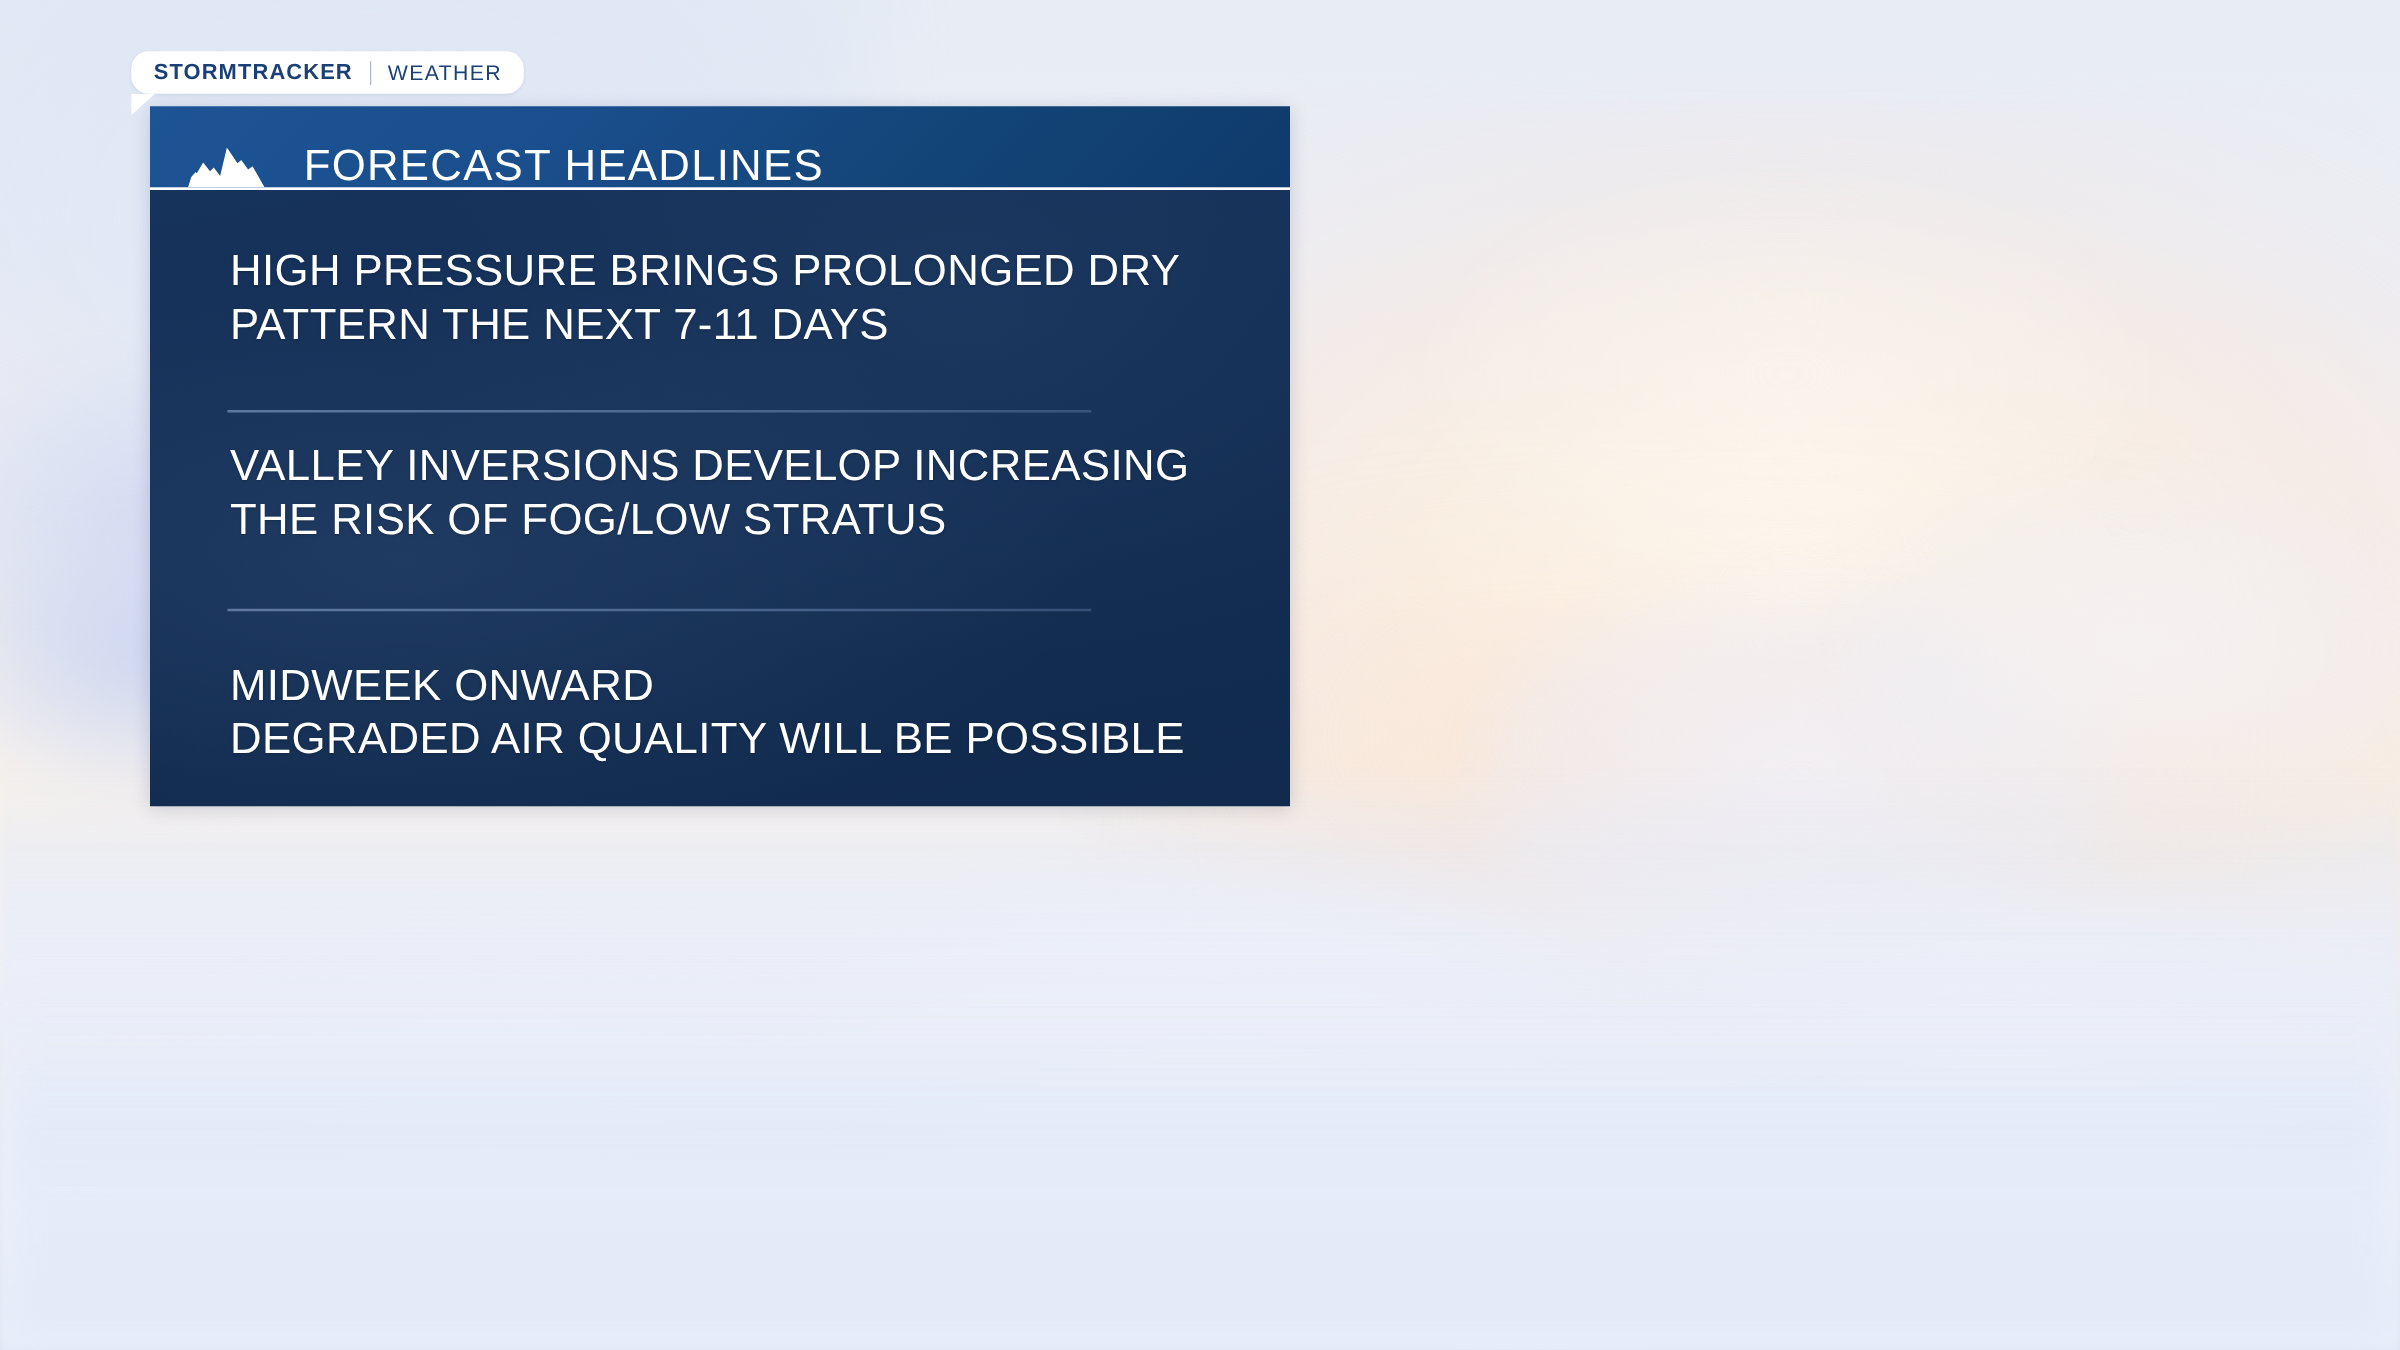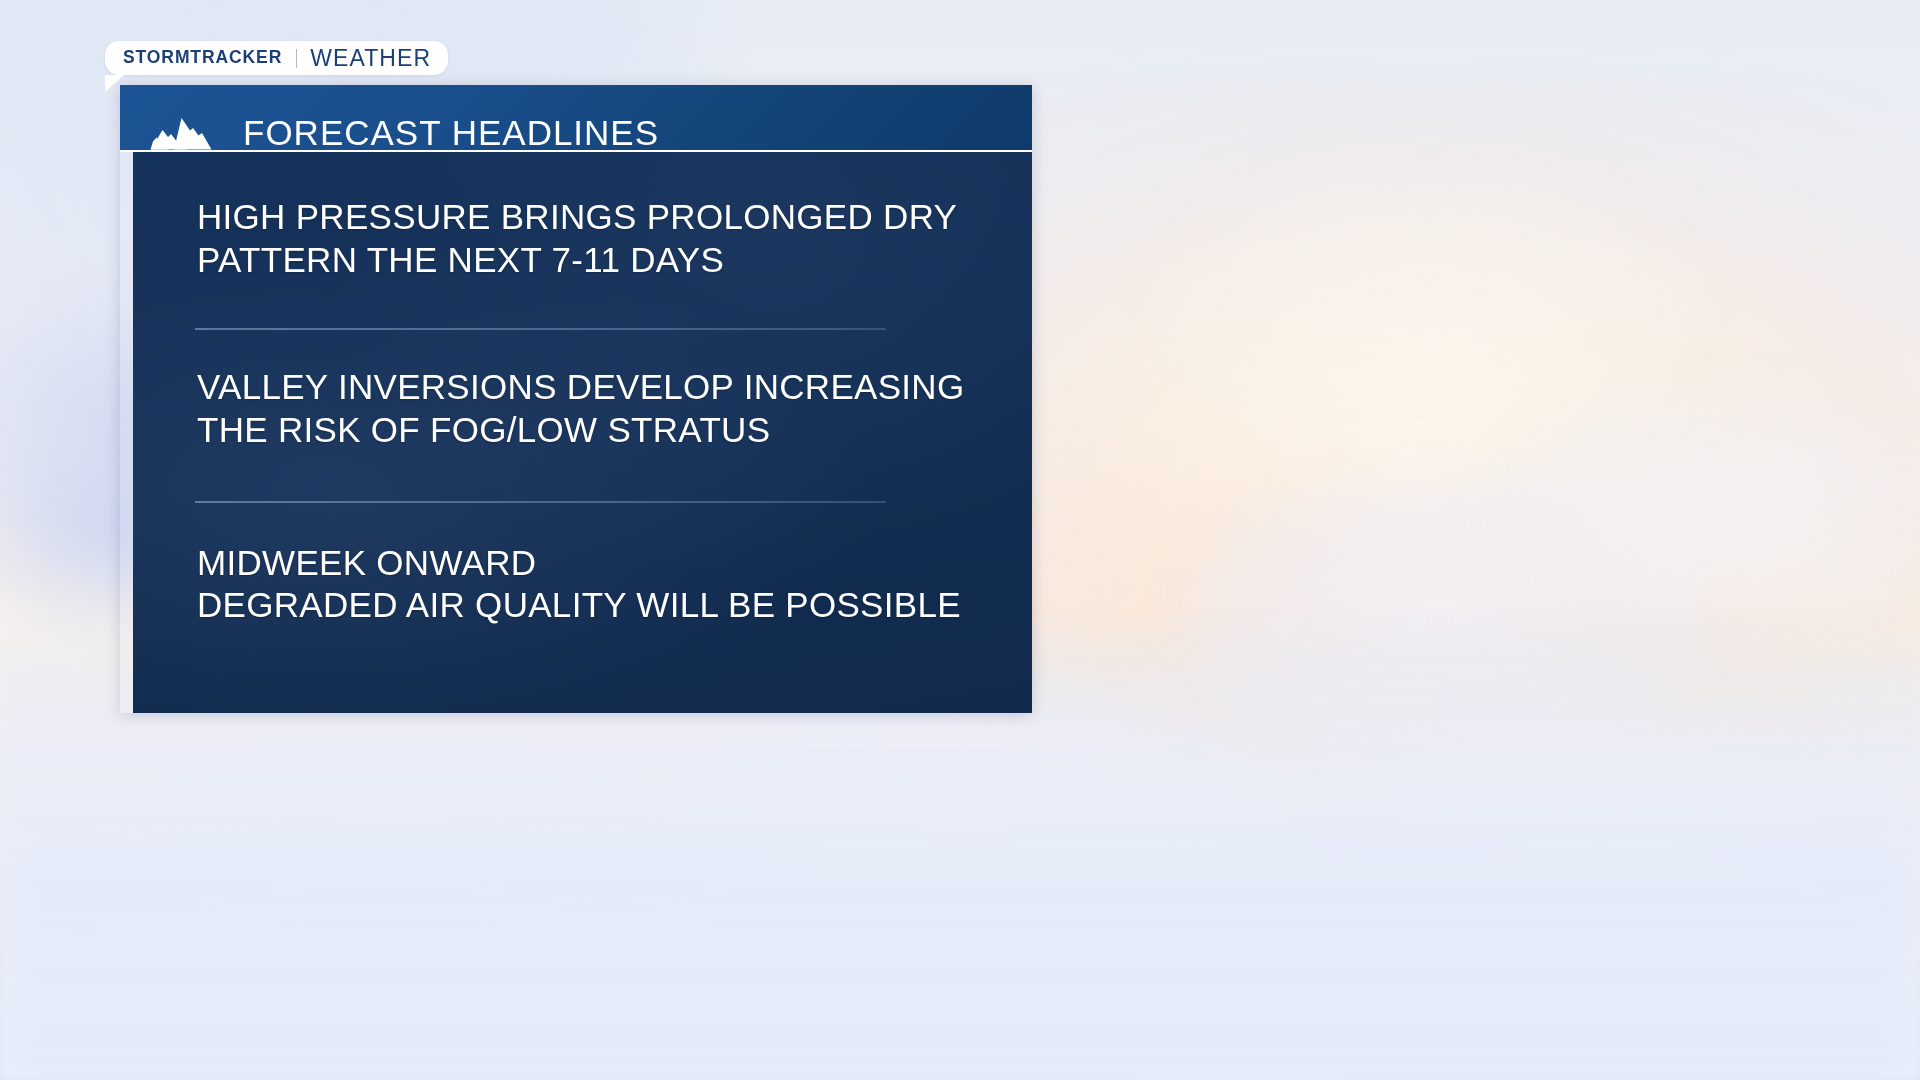--- a/index.html
+++ b/index.html
@@ -108,21 +108,21 @@
   }
   #brand-tab .bt-main {
     font-size:17.5px; font-weight:bold; letter-spacing:0.9px;
     color:#1b4077; line-height:1;
   }
   #brand-tab .bt-sep {
     width:1px; height:19px; background:#aeb9cc;
     margin:0 13px 0 14px;
   }
   #brand-tab .bt-sub {
-    font-size:23px; font-weight:400; letter-spacing:1.1px;
+    font-size:17px; font-weight:400; letter-spacing:1.1px;
     color:#1b4077; line-height:1;
   }
   
   #brand-notch {
     position:absolute; left:105px; top:75px;
     width:19px; height:17px; z-index:6;
   }
 
   
   #headline-panel {
@@ -145,22 +145,21 @@
     font-weight:400;
     letter-spacing:1.0px;
     margin-left:31px;
     line-height:1;
     white-space:nowrap;
   }
   #panel-body {
     background:linear-gradient(170deg, #16335c 0%, #132e54 42%, #112a4d 100%);
     padding:0;
     position:relative;
-    height:561px;
-    margin-left:13px;
+    height:493px;
   }
   
   #panel-body::before {
     content:""; position:absolute; inset:0;
     background:
       radial-gradient(ellipse at 22% 60%, rgba(125,155,205,0.12) 0%, rgba(125,155,205,0) 55%),
       radial-gradient(ellipse at 72% 22%, rgba(120,150,200,0.08) 0%, rgba(120,150,200,0) 50%);
     pointer-events:none;
   }
 
@@ -170,21 +169,21 @@
   }
   .headline-text {
     color:#ffffff;
     font-size:35px;
     font-weight:400;
     letter-spacing:0.3px;
     line-height:1.22;
     text-shadow:0 1px 2px rgba(0,0,0,0.22);
   }
   .hl-1 { padding-top:44px; }
-  .hl-2 { padding-top:36px; }
+  .hl-2 { padding-top:22px; }
   .hl-3 { padding-top:39px; }
 
   .hl-divider {
     position:relative; z-index:2;
     height:2px;
     margin:47px 0 0 62px;
     width:691px;
     background:linear-gradient(to right,
       rgba(150,175,215,0.55) 0%,
       rgba(140,168,210,0.42) 60%,

